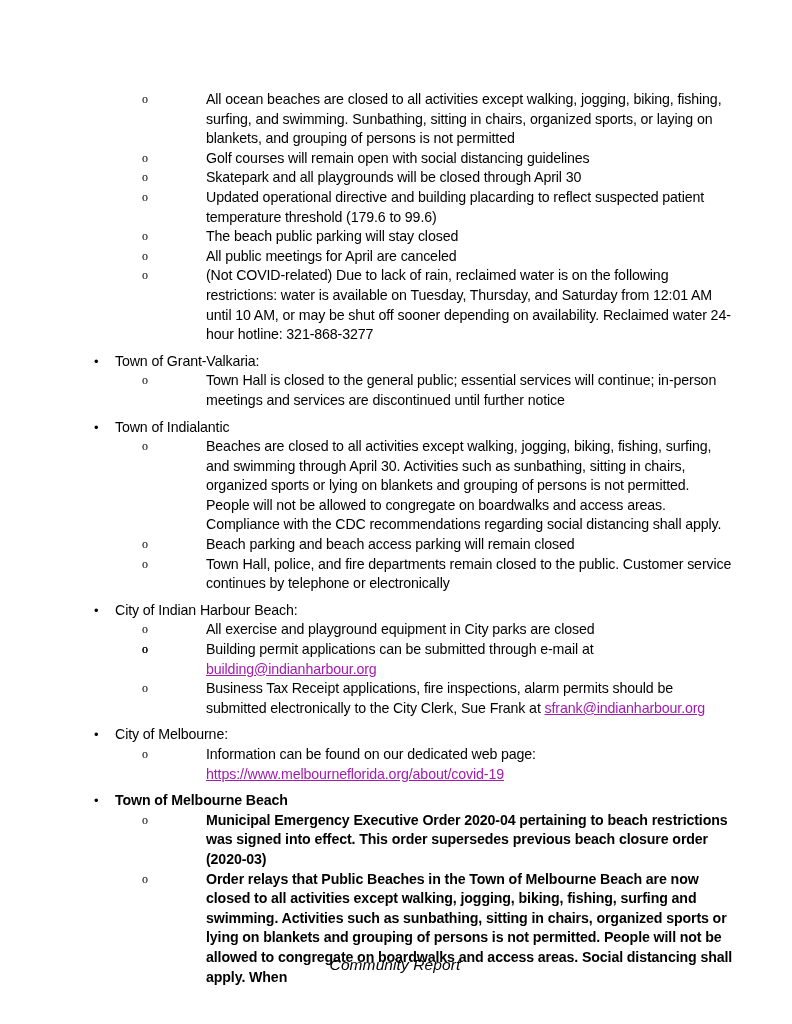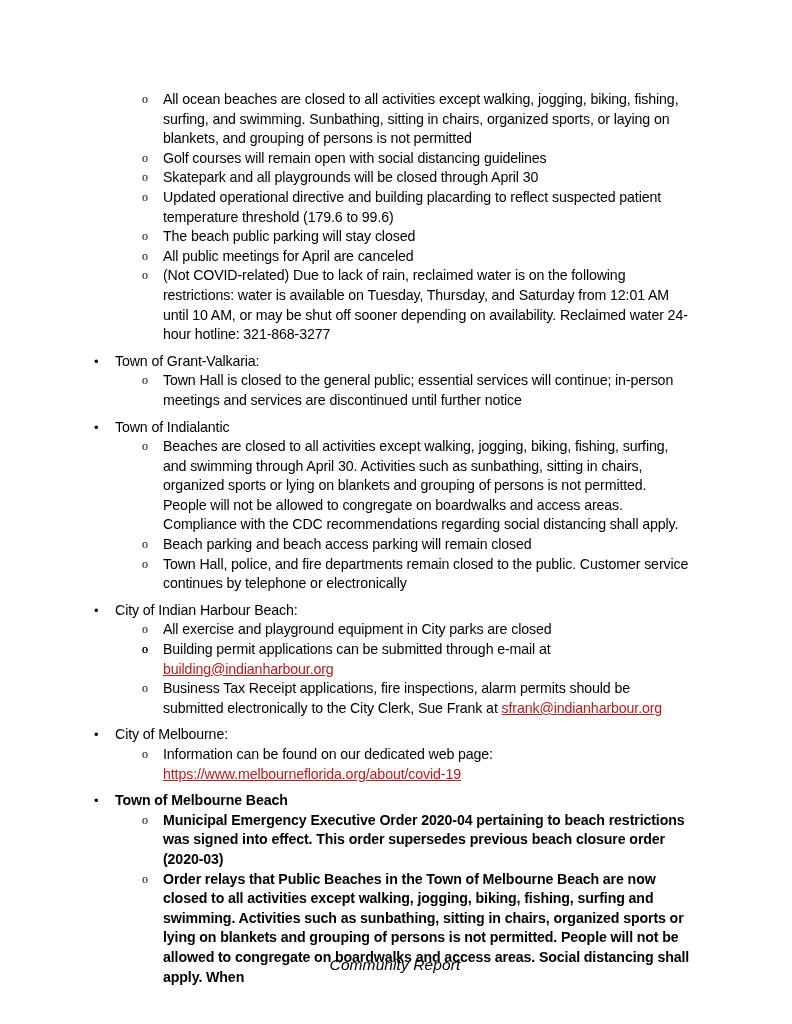--- a/index.html
+++ b/index.html
@@ -96,30 +96,31 @@
 
   
   ul.lvl2.orphan {
     padding-left: 115px;
   }
 
   .bold {
     font-weight: bold;
   }
   .link {
-    color: #b91c1c;
+    color: #a21caf;
     text-decoration: underline;
     text-align: center;
   }
 
   .wrapcol {
     max-width: 534px;
   }
   .wrapcol-narrow {
     max-width: 527px;
+    margin-left: 43px;
   }
 
   
   .footer {
     position: absolute;
     top: 956px;
     left: 0;
     width: 792px;
     text-align: center;
   }

